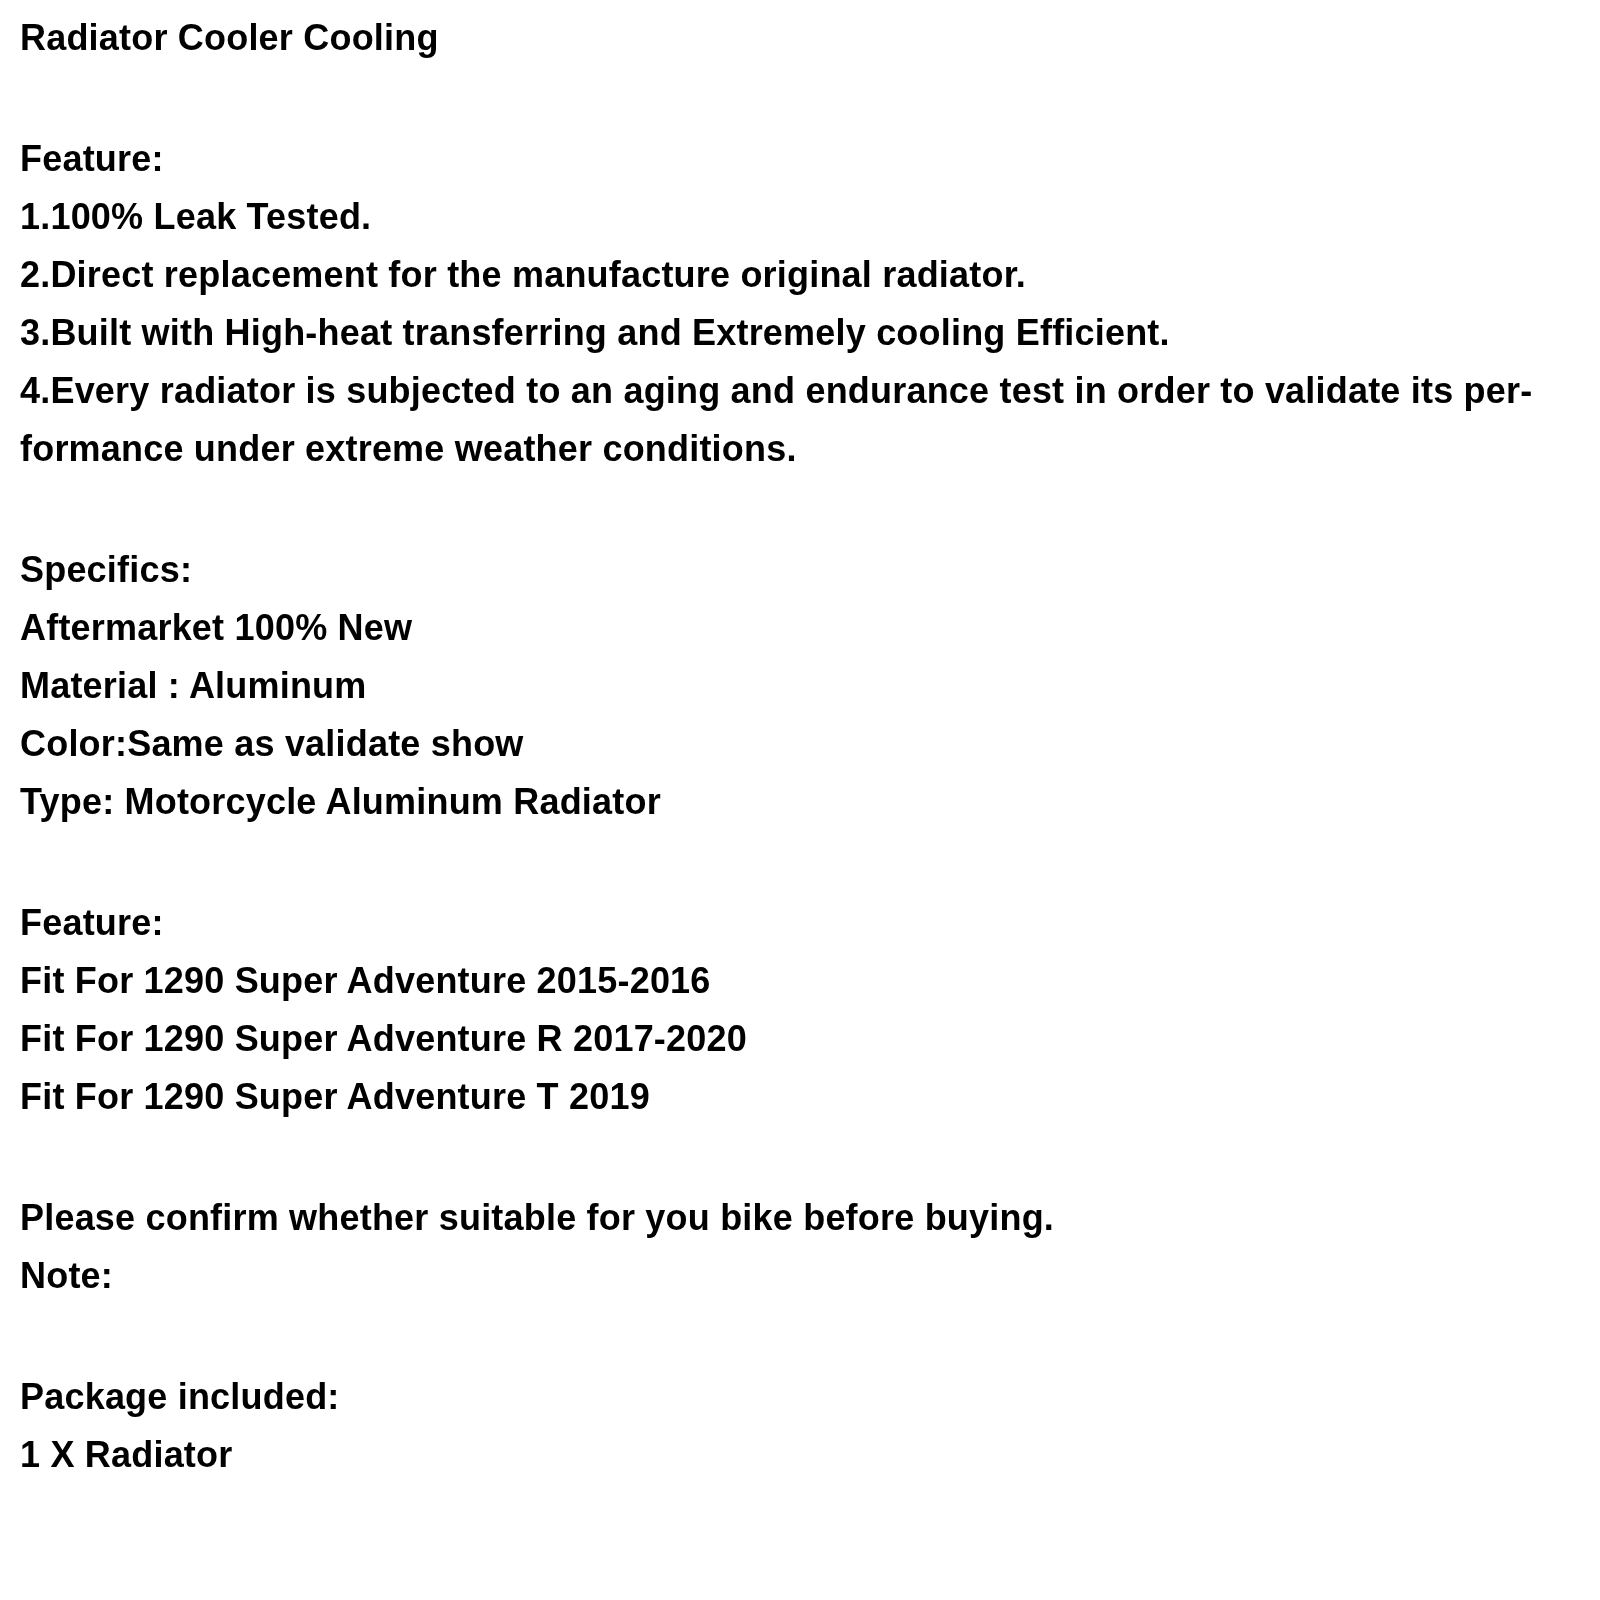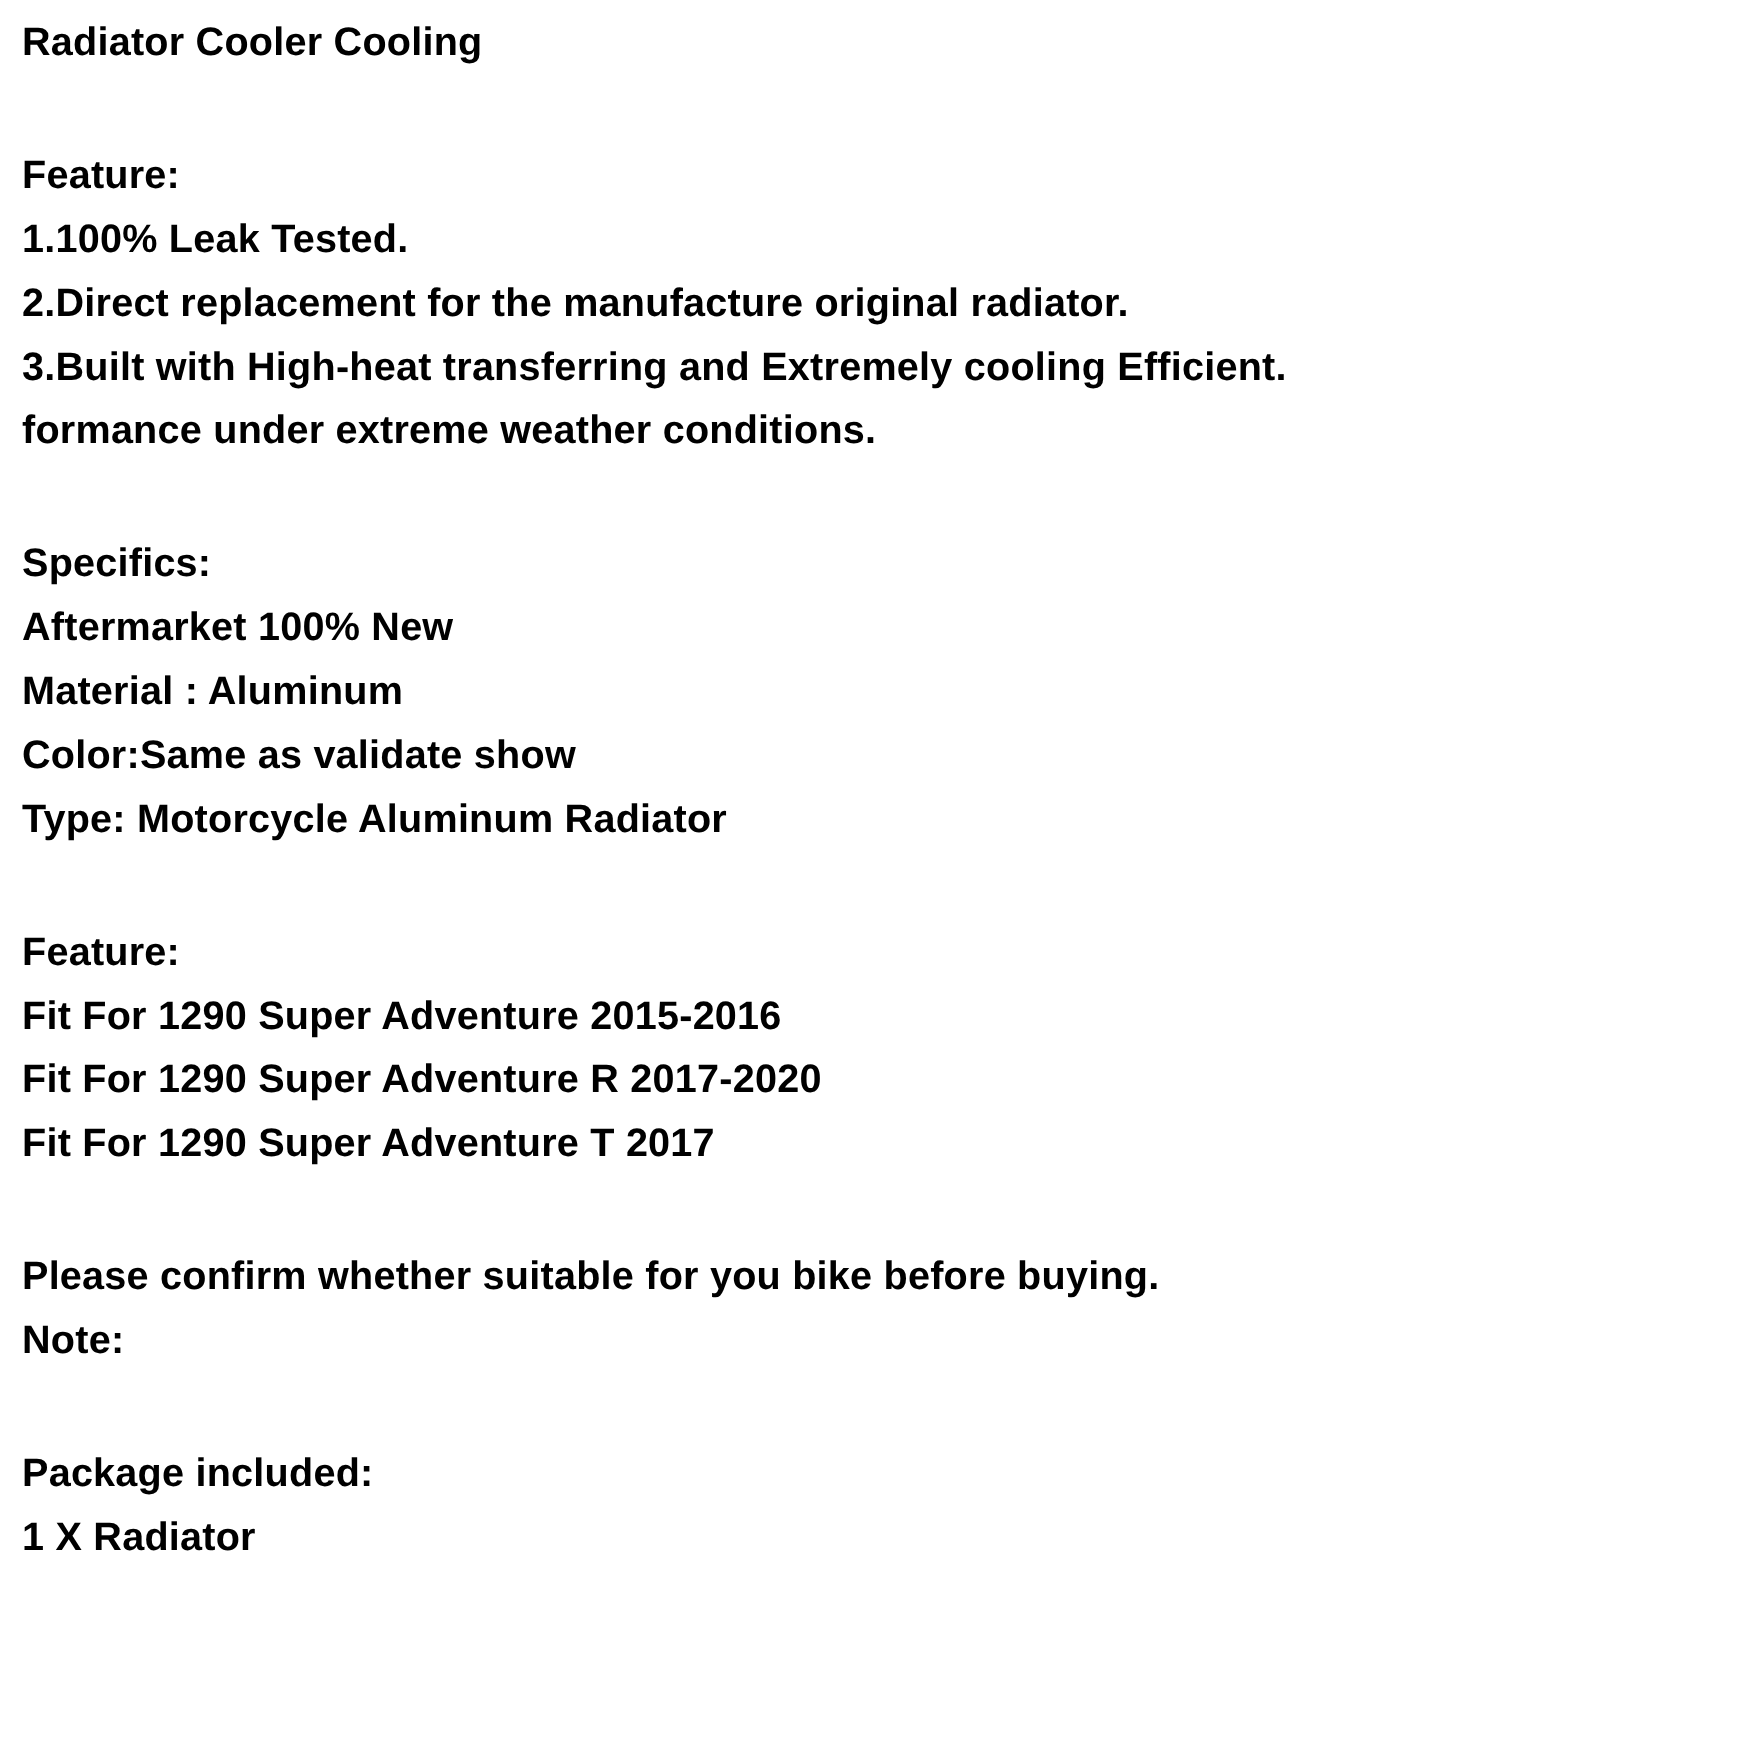--- a/index.html
+++ b/index.html
@@ -36,34 +36,35 @@
 
 <div class="page">
 
   <div class="line">Radiator Cooler Cooling</div>
   <div class="line blank"></div>
 
   <div class="line">Feature:</div>
   <div class="line">1.100% Leak Tested.</div>
   <div class="line">2.Direct replacement for the manufacture original radiator.</div>
   <div class="line">3.Built with High-heat transferring and Extremely cooling Efficient.</div>
+  <div class="line">4.Every radiator is subjected to an aging and endurance test in order to validate its per-</div>
   <div class="line">formance under extreme weather conditions.</div>
   <div class="line blank"></div>
 
   <div class="line">Specifics:</div>
   <div class="line">Aftermarket 100% New</div>
   <div class="line">Material : Aluminum</div>
   <div class="line">Color:Same as validate show</div>
   <div class="line">Type: Motorcycle Aluminum Radiator</div>
   <div class="line blank"></div>
 
   <div class="line">Feature:</div>
   <div class="line">Fit For 1290 Super Adventure 2015-2016</div>
   <div class="line">Fit For 1290 Super Adventure R 2017-2020</div>
-  <div class="line">Fit For 1290 Super Adventure T 2017</div>
+  <div class="line">Fit For 1290 Super Adventure T 2019</div>
   <div class="line blank"></div>
 
   <div class="line">Please confirm whether suitable for you bike before buying.</div>
   <div class="line">Note:</div>
   <div class="line blank"></div>
 
   <div class="line">Package included:</div>
   <div class="line">1 X Radiator</div>
 
 </div>

